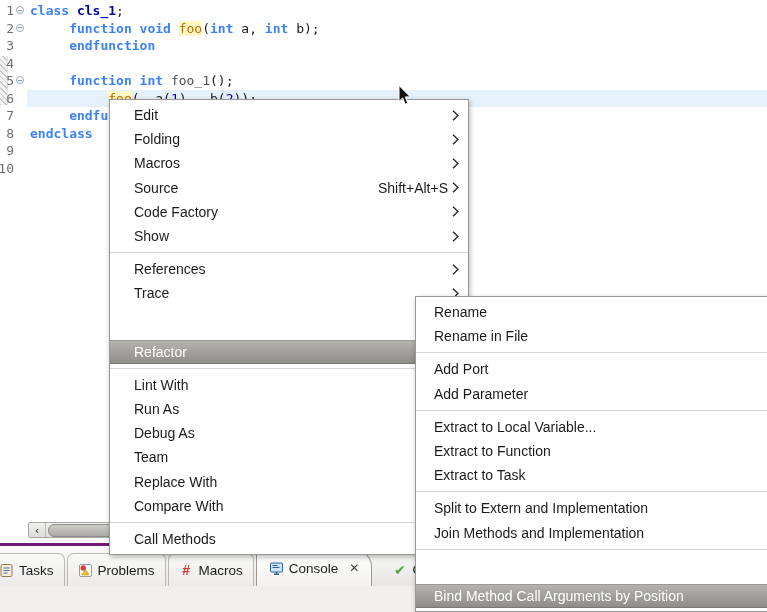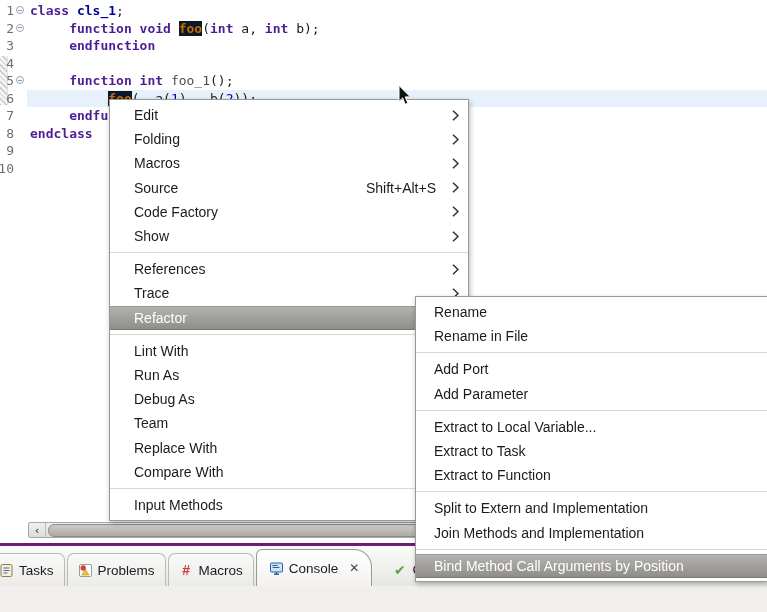--- a/index.html
+++ b/index.html
@@ -15,24 +15,24 @@
   .gutter-row{position:relative;height:17.5px;}
   .gutter-row .num{position:absolute;right:13px;top:0;height:17.5px;
       font:13px/17.5px "DejaVu Sans Mono",monospace;color:#6f6f6f;}
   .fold{position:absolute;left:16px;top:4px;width:8px;height:8px;border:1px solid #9aa6b6;
       border-radius:50%;background:#fff;box-sizing:border-box;}
   .fold::after{content:"";position:absolute;left:1px;right:1px;top:2.5px;height:1px;background:#8c9aac;}
   .code-col{position:absolute;left:30px;top:2px;right:0;}
   .code-line{height:17.5px;font:13px/17.5px "DejaVu Sans Mono",monospace;
       white-space:pre;color:#1a1a1a;}
   .code-line.current{background:#e6f1fc;margin-left:-3px;padding-left:3px;}
-  .tok-kw{color:#4c1d95;font-weight:bold;}
+  .tok-kw{color:#3b82f6;font-weight:bold;}
   .tok-ident{color:#00009e;font-weight:bold;}
   .tok-ident2{color:#4d4d4d;}
-  .tok-occurrence{color:#c06c00;background:#0f172a;font-weight:bold;text-align:right;}
+  .tok-occurrence{color:#c06c00;background:#fef9c3;font-weight:normal;text-align:right;}
   .tok-num{color:#0000c4;}
   .tok-plain{color:#1a1a1a;}
 
   
   .hscroll{position:absolute;left:28px;right:0;top:522px;height:16px;box-sizing:border-box;
       background:linear-gradient(#f0f0ee,#dddcda);border:1px solid #a9a7a4;border-radius:2px;
       display:flex;align-items:center;}
   .hscroll-btn{width:16px;height:100%;display:flex;align-items:center;justify-content:center;
       border-right:1px solid #bdbbb8;color:#4d4d4d;font:bold 11px "DejaVu Sans",sans-serif;}
   .hscroll-thumb{flex:1;height:11px;margin:0 4px 0 2px;border-radius:6px;
@@ -58,24 +58,24 @@
 
   
   .menu{position:absolute;background:#fff;border:1px solid #9b9995;box-sizing:border-box;
       box-shadow:1px 2px 5px rgba(0,0,0,.28);padding:3px 0;z-index:5;}
   #main-menu{left:109px;top:99px;width:360px;}
   #sub-menu{left:415px;top:296px;width:353px;}
   .menu-item{height:24.2px;display:flex;align-items:center;padding:0 9px 0 24px;
       font-size:14px;color:#1b1b1b;}
   #sub-menu .menu-item{padding-left:18px;}
   .mi-flex{flex:1;}
-  .mi-accel{margin-right:16px;text-align:center;}
+  .mi-accel{margin-right:4px;text-align:center;}
   .mi-arrow{display:flex;color:#2e2e2e;}
   .menu-item.hl{background:linear-gradient(#b6b4b1,#8e8c89);color:#fff;
-      box-shadow:inset 0 1px 0 rgba(0,0,0,.14),inset 0 -1px 0 rgba(0,0,0,.14);}
+      box-shadow:inset 0 1px 0 rgba(0,0,0,.14),inset 0 -1px 0 rgba(0,0,0,.14);margin-top:34px;}
   .menu-item.hl .mi-arrow{color:#fff;}
   .menu-sep{height:1px;background:#d9d7d4;margin:4px 0;}
 
   
   .cursor{position:absolute;left:398px;top:85px;z-index:9;}
 </style>
 </head>
 <body>
 
 <div id="app">
@@ -317,21 +317,21 @@
         <span class="mi-label">Compare With</span>
         <span class="mi-flex"></span>
         <span class="mi-arrow">
           <svg width="7" height="11" viewBox="0 0 7 11">
             <path d="M1 0.8 L6 5.5 L1 10.2" fill="none" stroke="currentColor" stroke-width="1.5"></path>
           </svg>
         </span>
       </div>
       <div class="menu-sep"></div>
       <div class="menu-item">
-        <span class="mi-label">Input Methods</span>
+        <span class="mi-label">Call Methods</span>
         <span class="mi-flex"></span>
         <span class="mi-arrow">
           <svg width="7" height="11" viewBox="0 0 7 11">
             <path d="M1 0.8 L6 5.5 L1 10.2" fill="none" stroke="currentColor" stroke-width="1.5"></path>
           </svg>
         </span>
       </div>
     </div>
 
   <div class="menu" id="sub-menu">
@@ -351,25 +351,25 @@
       <div class="menu-item">
         <span class="mi-label">Add Parameter</span>
         <span class="mi-flex"></span>
       </div>
       <div class="menu-sep"></div>
       <div class="menu-item">
         <span class="mi-label">Extract to Local Variable...</span>
         <span class="mi-flex"></span>
       </div>
       <div class="menu-item">
+        <span class="mi-label">Extract to Function</span>
+        <span class="mi-flex"></span>
+      </div>
+      <div class="menu-item">
         <span class="mi-label">Extract to Task</span>
-        <span class="mi-flex"></span>
-      </div>
-      <div class="menu-item">
-        <span class="mi-label">Extract to Function</span>
         <span class="mi-flex"></span>
       </div>
       <div class="menu-sep"></div>
       <div class="menu-item">
         <span class="mi-label">Split to Extern and Implementation</span>
         <span class="mi-flex"></span>
       </div>
       <div class="menu-item">
         <span class="mi-label">Join Methods and Implementation</span>
         <span class="mi-flex"></span>

